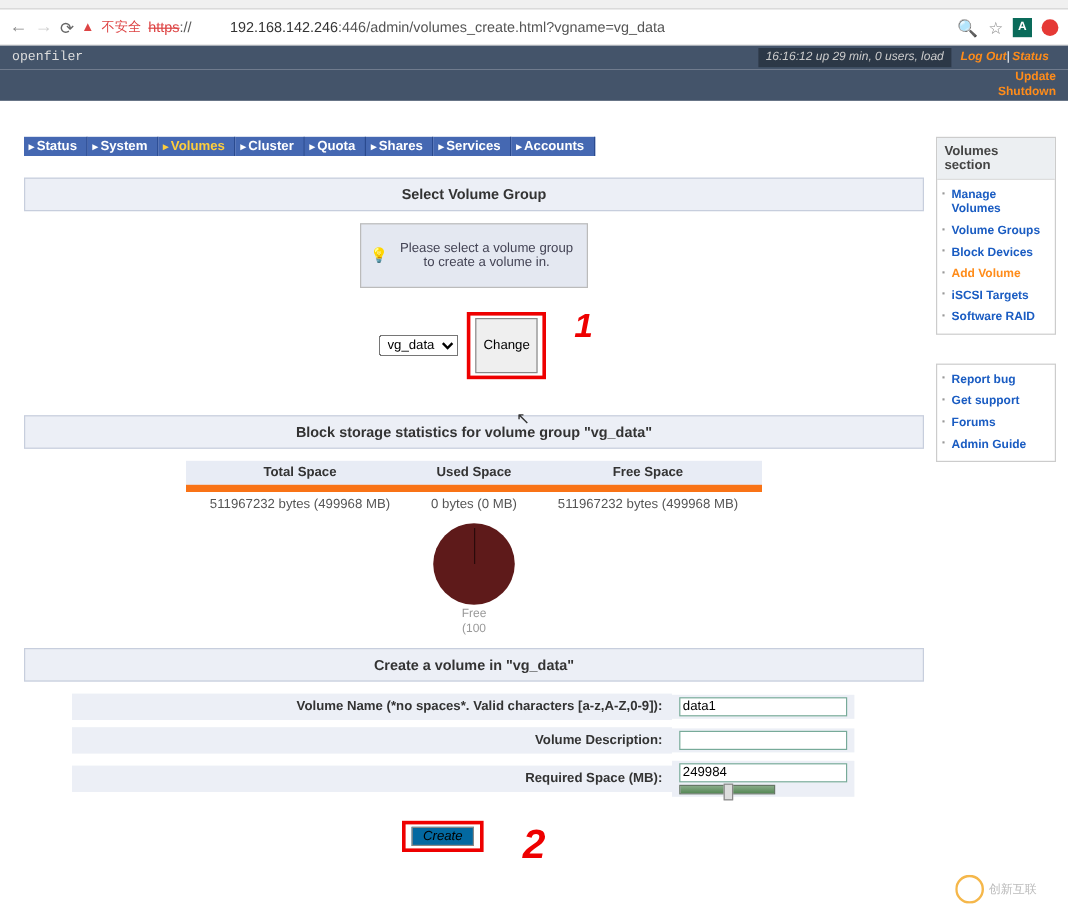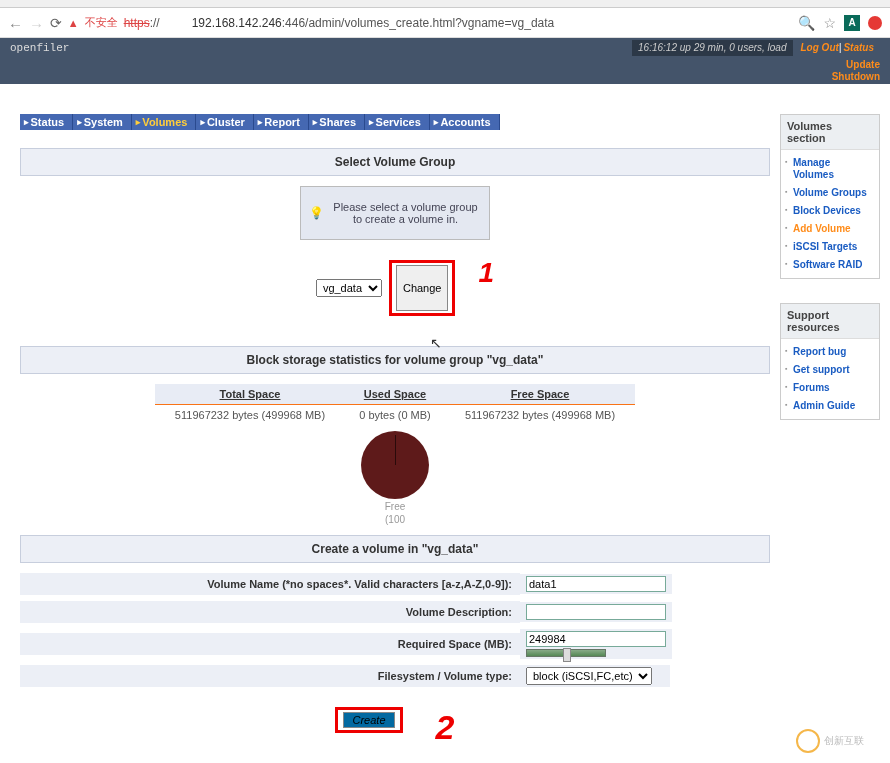--- a/index.html
+++ b/index.html
@@ -34,29 +34,29 @@
 .nav-tabs .tab .arr { font-size: 9px; }
 .panel-head { background: #eceff6; border: 1px solid #c7cedd; padding: 6px; text-align: center; font-weight: bold; font-size: 12px; color: #333; margin-bottom: 10px; }
 .info-box { background: #e4e8f1; border: 1px solid #bbb; width: 190px; margin: 0 auto 20px; padding: 14px 8px; text-align: center; color: #445; font-size: 11px; display: flex; align-items: center; gap: 6px; }
 .bulb { font-size: 12px; color: #999; }
 .change-row { text-align: center; margin-bottom: 30px; }
 .change-row select { font-size: 11px; padding: 1px 2px; }
 .change-row .btn-wrap { display: inline-block; border: 3px solid #e00; padding: 2px 4px; margin-left: 4px; }
 .change-row button { font-size: 11px; padding: 16px 6px; background: #efefef; border: 1px solid #888; }
 .red-mark-1 { position: relative; display: inline-block; color: #e00; font-size: 28px; font-weight: bold; font-style: italic; left: 20px; top: -10px; }
 .stats-table { width: 480px; margin: 0 auto 10px; font-size: 11px; text-align: center; border-collapse: collapse; }
-.stats-table th { background: #e8ecf5; padding: 4px 8px; font-weight: bold; color: #333; border-bottom: 1px solid #f97316; text-decoration: underline; }
+.stats-table th { background: #e8ecf5; padding: 4px 8px; font-weight: bold; color: #333; border-bottom: 6px solid #f97316; }
 .stats-table td { padding: 4px 8px; color: #555; }
 .pie-wrap { text-align: center; margin: 20px 0 10px; }
 .pie { width: 68px; height: 68px; background: #5e1a1a; border-radius: 50%; margin: 0 auto; position: relative; }
 .pie::before { content: ""; position: absolute; left: 50%; top: 4px; width: 1px; height: 30px; background: #2a0a0a; }
 .pie-label { font-size: 10px; color: #999; margin-top: 2px; }
 .cursor-mark { position: relative; left: 410px; top: -100px; font-size: 14px; }
 .form-row { display: flex; align-items: center; margin-bottom: 6px; }
-.form-row label { width: 500px; text-align: right; font-weight: bold; font-size: 11px; padding-right: 8px; background: #eceff6; padding-top: 5px; padding-bottom: 5px; }
+.form-row label { width: 500px; text-align: right; font-weight: bold; font-size: 11px; padding-right: 8px; background: #eceff6; padding-top: 5px; padding-bottom: 5px; margin-left: 40px; }
 .form-row .input-cell { background: #eceff6; padding: 2px 6px; min-width: 150px; }
 .form-row input[type=text] { width: 140px; font-size: 11px; padding: 1px 2px; border: 1px solid #7a9; }
 .form-row select { font-size: 11px; padding: 1px 2px; }
 .slider { width: 80px; height: 8px; background: linear-gradient(#8a8, #585); margin-top: 2px; position: relative; border: 1px solid #676; }
 .slider::after { content: ""; position: absolute; left: 36px; top: -2px; width: 6px; height: 12px; background: #ddd; border: 1px solid #888; }
 .create-wrap { text-align: center; margin-top: 6px; }
 .create-box { display: inline-block; border: 3px solid #e00; padding: 2px 5px; }
 .create-box button { font-size: 11px; padding: 1px 8px; background: #0369a1; border: 1px solid #888; font-style: italic; }
 .red-mark-2 { color: #e00; font-size: 34px; font-weight: bold; font-style: italic; margin-left: 30px; display: inline-block; position: relative; top: 15px; }
 .sidebar { width: 100px; flex-shrink: 0; }
@@ -119,21 +119,21 @@
       <div class="tab active">
           <span class="arr">▸</span>
           <span>Volumes</span>
         </div>
       <div class="tab">
           <span class="arr">▸</span>
           <span>Cluster</span>
         </div>
       <div class="tab">
           <span class="arr">▸</span>
-          <span>Report</span>
+          <span>Quota</span>
         </div>
       <div class="tab">
           <span class="arr">▸</span>
           <span>Shares</span>
         </div>
       <div class="tab">
           <span class="arr">▸</span>
           <span>Services</span>
         </div>
       <div class="tab">
@@ -185,24 +185,20 @@
       <label>Volume Description:</label>
       <div class="input-cell"><input type="text" value="" style=""></div>
     </div>
     <div class="form-row">
       <label>Required Space (MB):</label>
       <div class="input-cell">
         <input type="text" value="249984" style="">
         <div class="slider"></div>
       </div>
     </div>
-    <div class="form-row">
-      <label>Filesystem / Volume type:</label>
-      <div class="input-cell"><select><option>block (iSCSI,FC,etc)</option></select></div>
-    </div>
 
     <div class="create-wrap">
       <span class="create-box"><button>Create</button></span>
       <span class="red-mark-2">2</span>
     </div>
 
   </div>
 
   <div class="sidebar">
     <div class="side-box">
@@ -210,21 +206,20 @@
       <div class="side-body">
         <a>Manage Volumes</a>
         <a>Volume Groups</a>
         <a>Block Devices</a>
         <a class="current">Add Volume</a>
         <a>iSCSI Targets</a>
         <a>Software RAID</a>
       </div>
     </div>
     <div class="side-box">
-      <div class="side-head">Support resources</div>
       <div class="side-body">
         <a>Report bug</a>
         <a>Get support</a>
         <a>Forums</a>
         <a>Admin Guide</a>
       </div>
     </div>
   </div>
 </div>
 

